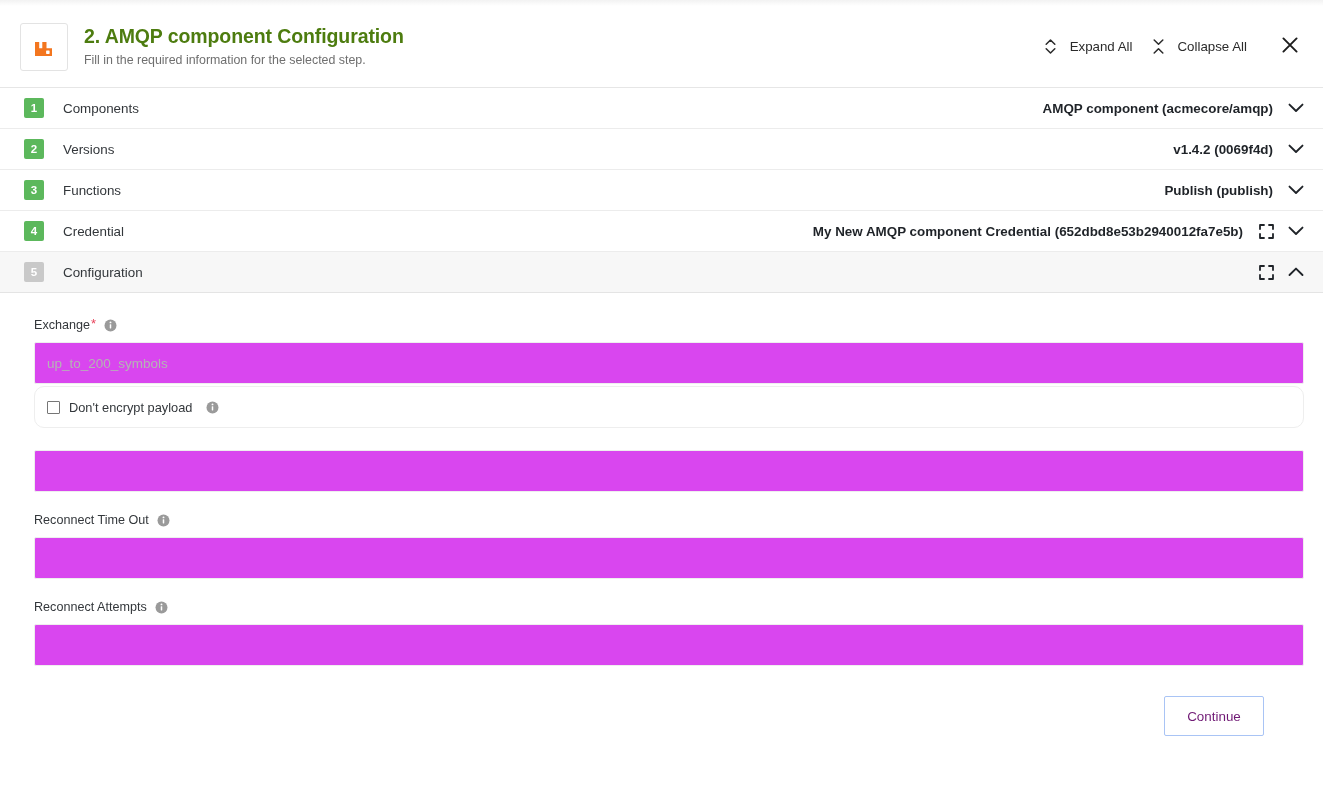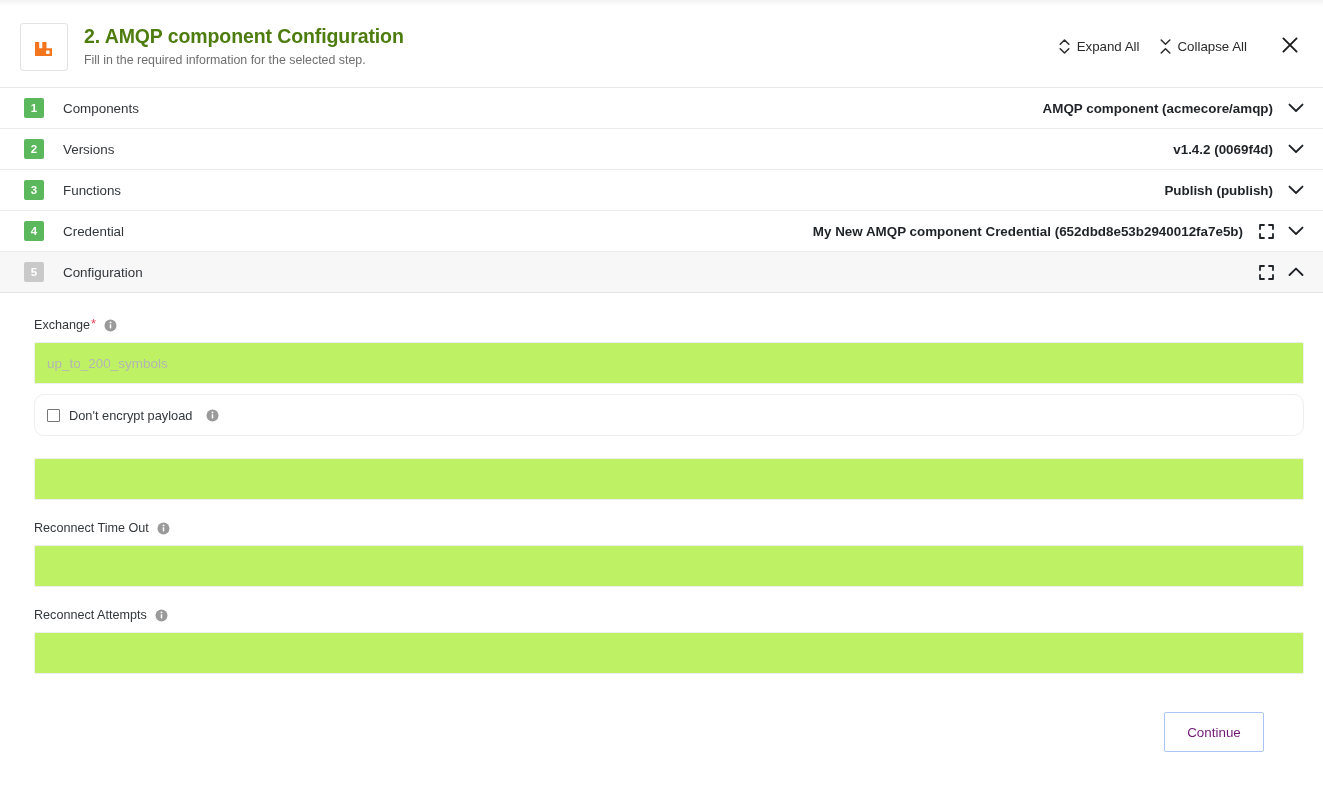--- a/index.html
+++ b/index.html
@@ -62,21 +62,21 @@
 
   .header-actions {
     display: flex;
     align-items: center;
     flex: 0 0 auto;
     gap: 0px;
   }
   .hdr-btn {
     display: flex;
     align-items: center;
-    gap: 7px;
+    gap: 14px;
     font-size: 13.3px;
     color: #2b2b2b;
     padding: 6px 10px;
     cursor: pointer;
     background: none;
     border: none;
     font-family: "Liberation Sans", sans-serif;
     white-space: nowrap;
   }
   .hdr-btn .ico { display: flex; align-items: center; }
@@ -149,21 +149,21 @@
     justify-content: center;
     cursor: pointer;
   }
   .chev-slot { width: 18px; display:flex; align-items:center; justify-content:center; }
 
   
   .panel {
     padding: 26px 20px 0 34px;
     background: #ffffff;
   }
-  .field { margin-bottom: 10px; }
+  .field { margin-bottom: 2px; }
   .field-label {
     display: flex;
     align-items: center;
     font-size: 12.6px;
     color: #33373b;
     margin-bottom: 10px;
     line-height: 1;
   }
   .req-star {
     color: #e8425a;
@@ -172,21 +172,21 @@
     position: relative;
     top: -2px;
   }
   .info-ico { margin-left: 8px; display: flex; align-items: center; }
 
   .text-input {
     width: 1270px;
     height: 42px;
     border: 1px solid #eeeeee;
     border-radius: 2px;
-    background: #bef264;
+    background: #d946ef;
     font-size: 13.5px;
     color: #33373b;
     padding: 0 12px;
     font-family: "Liberation Sans", sans-serif;
     outline: none;
     display: block;
   }
   .text-input::placeholder { color: #b4b4b4; }
 
   .check-row {

